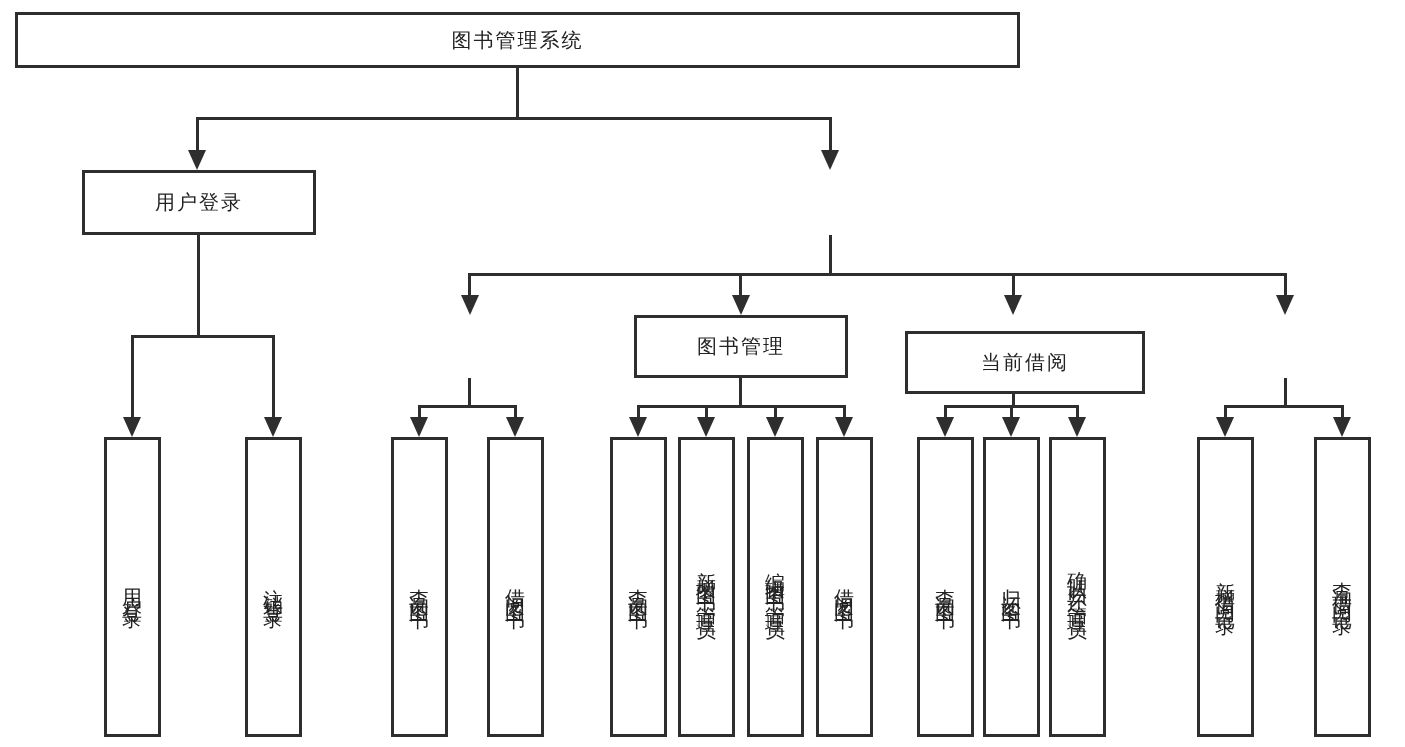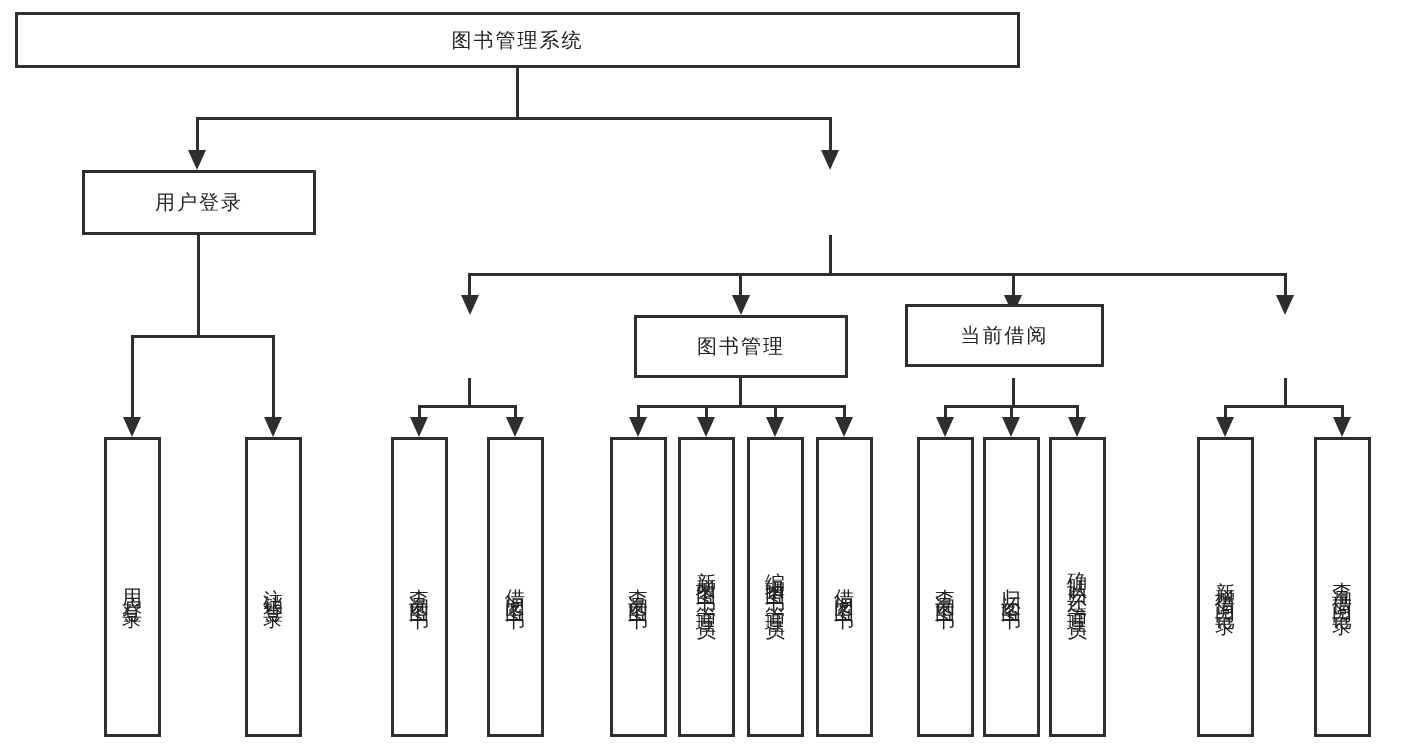--- a/index.html
+++ b/index.html
@@ -85,21 +85,21 @@
   <div class="vline" style="left:1012px;top:273px;height:24px;"></div>
   <div class="vline" style="left:1284px;top:273px;height:24px;"></div>
   <div class="arrow" style="left:461px;top:295px;"></div>
   <div class="arrow" style="left:732px;top:295px;"></div>
   <div class="arrow" style="left:1004px;top:295px;"></div>
   <div class="arrow" style="left:1276px;top:295px;"></div>
 
   <div class="box" style="left:634px;top:315px;width:214px;height:63px;">
     <span>图书管理</span>
   </div>
-  <div class="box" style="left:905px;top:304px;width:199px;height:63px;">
+  <div class="box" style="left:905px;top:331px;width:240px;height:63px;">
     <span>当前借阅</span>
   </div>
 
   <div class="vline" style="left:468px;top:378px;height:30px;"></div>
   <div class="hline" style="left:418px;top:405px;width:99px;"></div>
   <div class="vline" style="left:418px;top:405px;height:14px;"></div>
   <div class="vline" style="left:514px;top:405px;height:14px;"></div>
   <div class="arrow" style="left:410px;top:417px;"></div>
   <div class="arrow" style="left:506px;top:417px;"></div>
 

